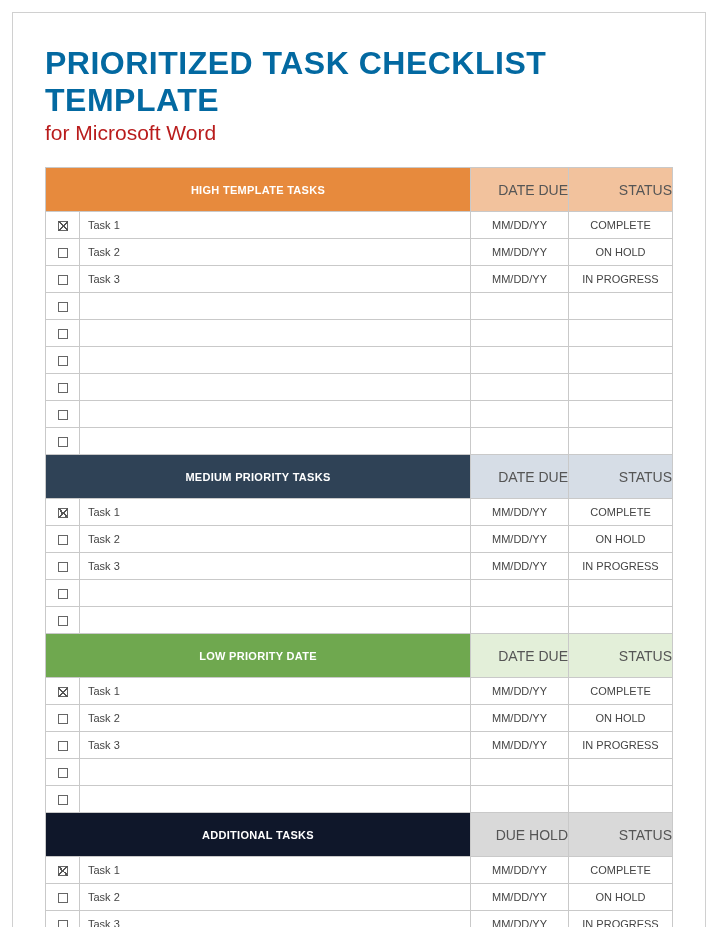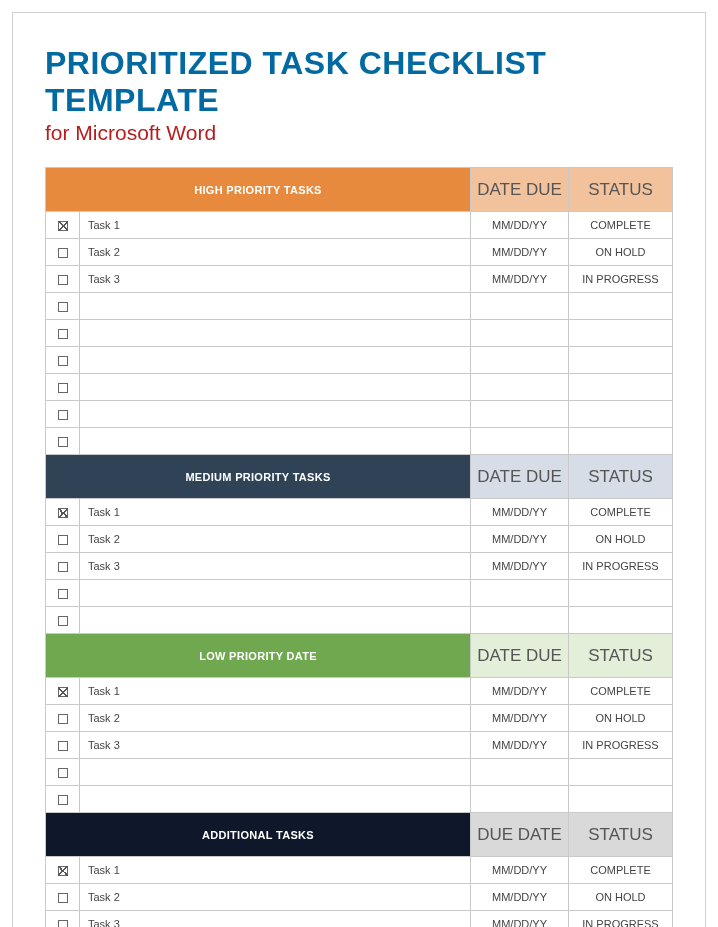--- a/index.html
+++ b/index.html
@@ -49,23 +49,23 @@
     color: #fff;
     font-weight: 700;
     text-align: center;
     height: 44px;
     font-size: 11px;
     letter-spacing: 0.3px;
   }
   .hdr-date, .hdr-status {
     color: #555;
     font-weight: 400;
-    text-align: center;
+    text-align: right;
     height: 44px;
-    font-size: 17px;
+    font-size: 14px;
     margin-left: 39px;
   }
   .hdr-high  { background: #e78a3d; }
   .hdr-high-lite { background: #f2c29d; }
   .hdr-med   { background: #2f4256; }
   .hdr-med-lite  { background: #d6dde6; }
   .hdr-low   { background: #6fa84f; }
   .hdr-low-lite  { background: #e3efd9; }
   .hdr-add   { background: #0f172a; }
   .hdr-add-lite  { background: #d9d9d9; }
@@ -109,21 +109,21 @@
 
   <table class="checklist" id="checklist-table">
     <colgroup>
       <col class="c-check">
         <col class="c-task">
         <col class="c-date">
         <col class="c-stat">
     </colgroup>
     <tbody id="checklist-body">
         <tr>
-          <th colspan="2" class="hdr-tasks hdr-high">HIGH PRIORITY TASKS</th>
+          <th colspan="2" class="hdr-tasks hdr-high">HIGH TEMPLATE TASKS</th>
           <th class="hdr-date hdr-high-lite">DATE DUE</th>
           <th class="hdr-status hdr-high-lite">STATUS</th>
         </tr>
         <tr>
           <td class="cell check"><span class="cbox checked"></span></td>
           <td class="cell task">Task 1</td>
           <td class="cell date">MM/DD/YY</td>
           <td class="cell status">COMPLETE</td>
         </tr>
         <tr>
@@ -239,21 +239,21 @@
           <td class="cell status"></td>
         </tr>
         <tr>
           <td class="cell check"><span class="cbox"></span></td>
           <td class="cell task"></td>
           <td class="cell date"></td>
           <td class="cell status"></td>
         </tr>
         <tr>
           <th colspan="2" class="hdr-tasks hdr-add">ADDITIONAL TASKS</th>
-          <th class="hdr-date hdr-add-lite">DUE DATE</th>
+          <th class="hdr-date hdr-add-lite">DUE HOLD</th>
           <th class="hdr-status hdr-add-lite">STATUS</th>
         </tr>
         <tr>
           <td class="cell check"><span class="cbox checked"></span></td>
           <td class="cell task">Task 1</td>
           <td class="cell date">MM/DD/YY</td>
           <td class="cell status">COMPLETE</td>
         </tr>
         <tr>
           <td class="cell check"><span class="cbox"></span></td>

